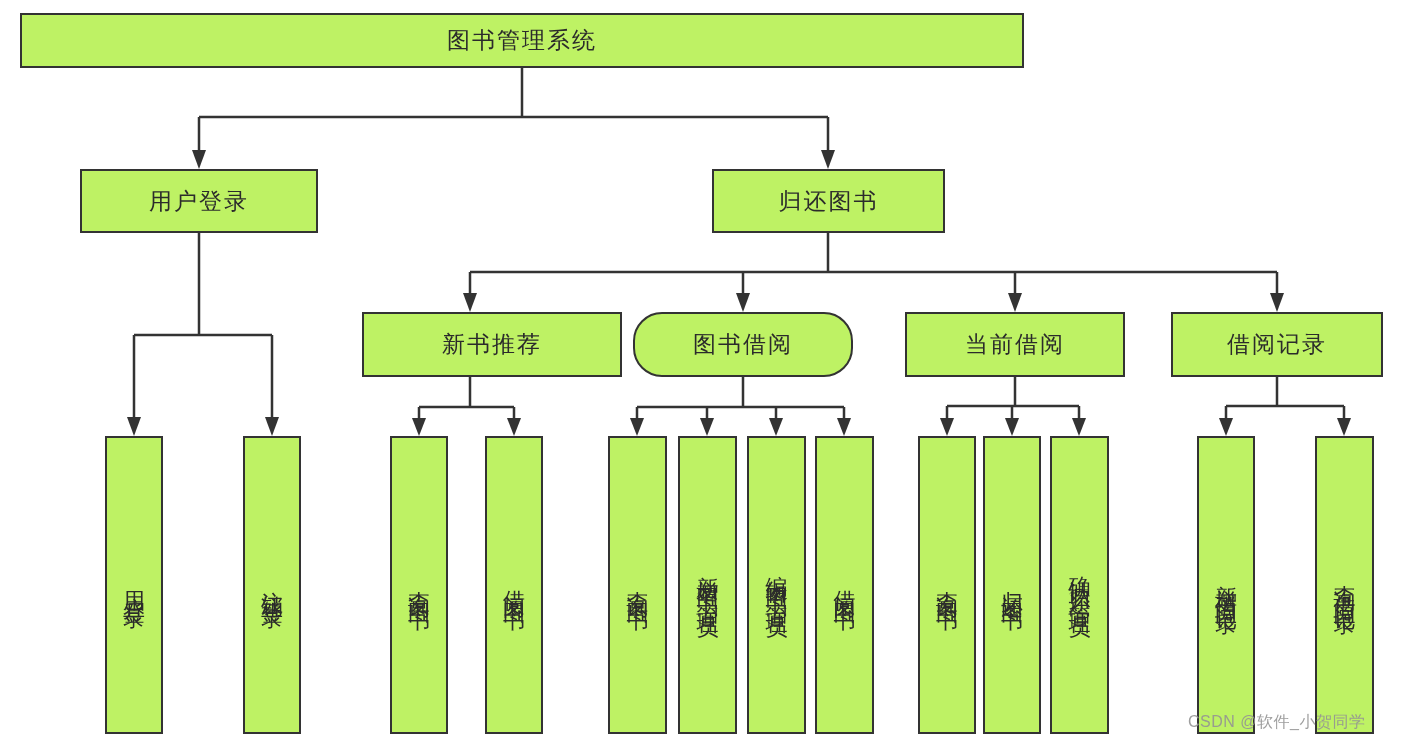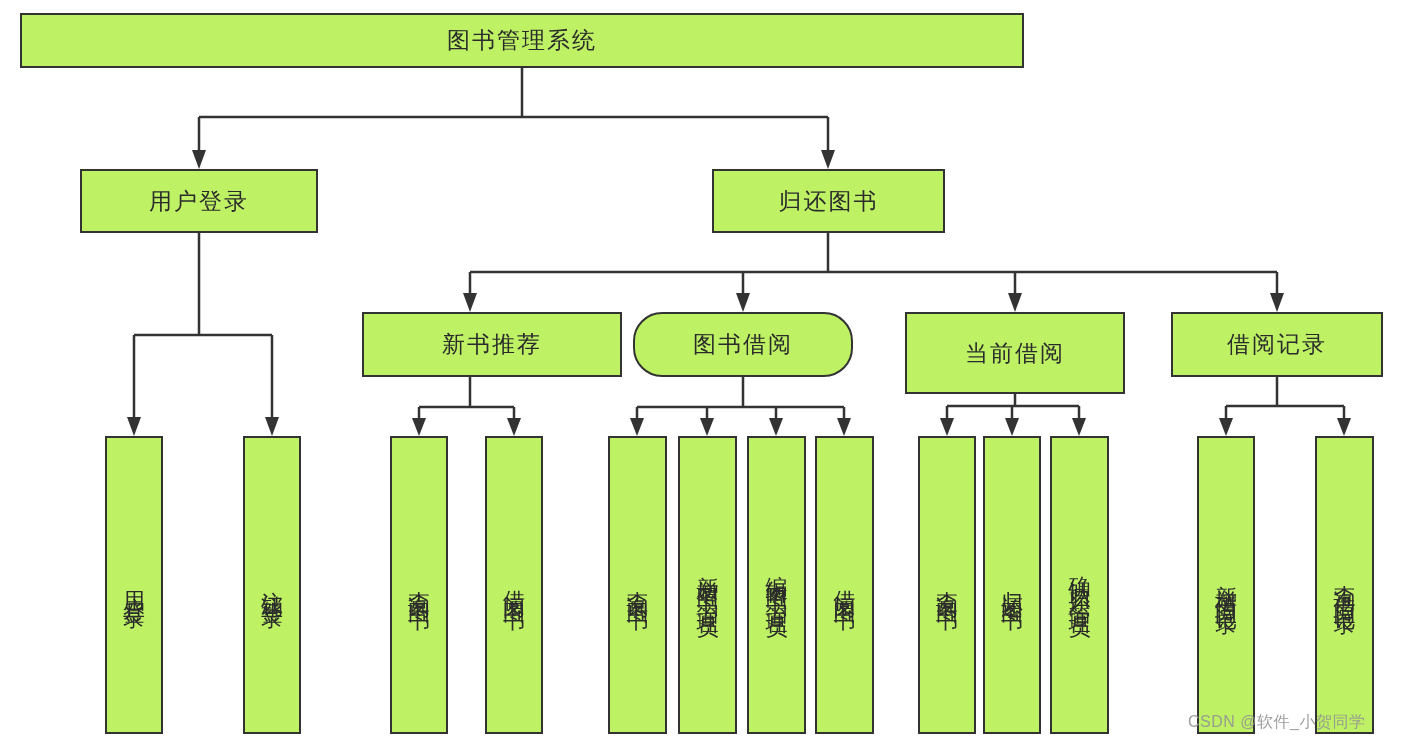--- a/index.html
+++ b/index.html
@@ -67,21 +67,21 @@
     <polygon fill="#333333" stroke="none" points="1337,418 1351,418 1344,436"></polygon>
   </svg>
 
   <div class="node h" style="left:20px;top:13px;width:1004px;height:55px;">图书管理系统</div>
 
   <div class="node h" style="left:80px;top:169px;width:238px;height:64px;">用户登录</div>
   <div class="node h" style="left:712px;top:169px;width:233px;height:64px;">归还图书</div>
 
   <div class="node h" style="left:362px;top:312px;width:260px;height:65px;">新书推荐</div>
   <div class="node h" style="left:633px;top:312px;width:220px;height:65px;border-radius:29px;">图书借阅</div>
-  <div class="node h" style="left:905px;top:312px;width:220px;height:82px;">当前借阅</div>
+  <div class="node h" style="left:905px;top:312px;width:220px;height:65px;">当前借阅</div>
   <div class="node h" style="left:1171px;top:312px;width:212px;height:65px;">借阅记录</div>
 
   <div class="node v" style="left:105px;top:436px;width:58px;height:298px;">用户登录</div>
   <div class="node v" style="left:243px;top:436px;width:58px;height:298px;">注销登录</div>
 
   <div class="node v" style="left:390px;top:436px;width:58px;height:298px;">查询图书</div>
   <div class="node v" style="left:485px;top:436px;width:58px;height:298px;">借阅图书</div>
 
   <div class="node v" style="left:608px;top:436px;width:59px;height:298px;">查询图书</div>
   <div class="node v" style="left:678px;top:436px;width:59px;height:298px;">新增图书（管理员）</div>

